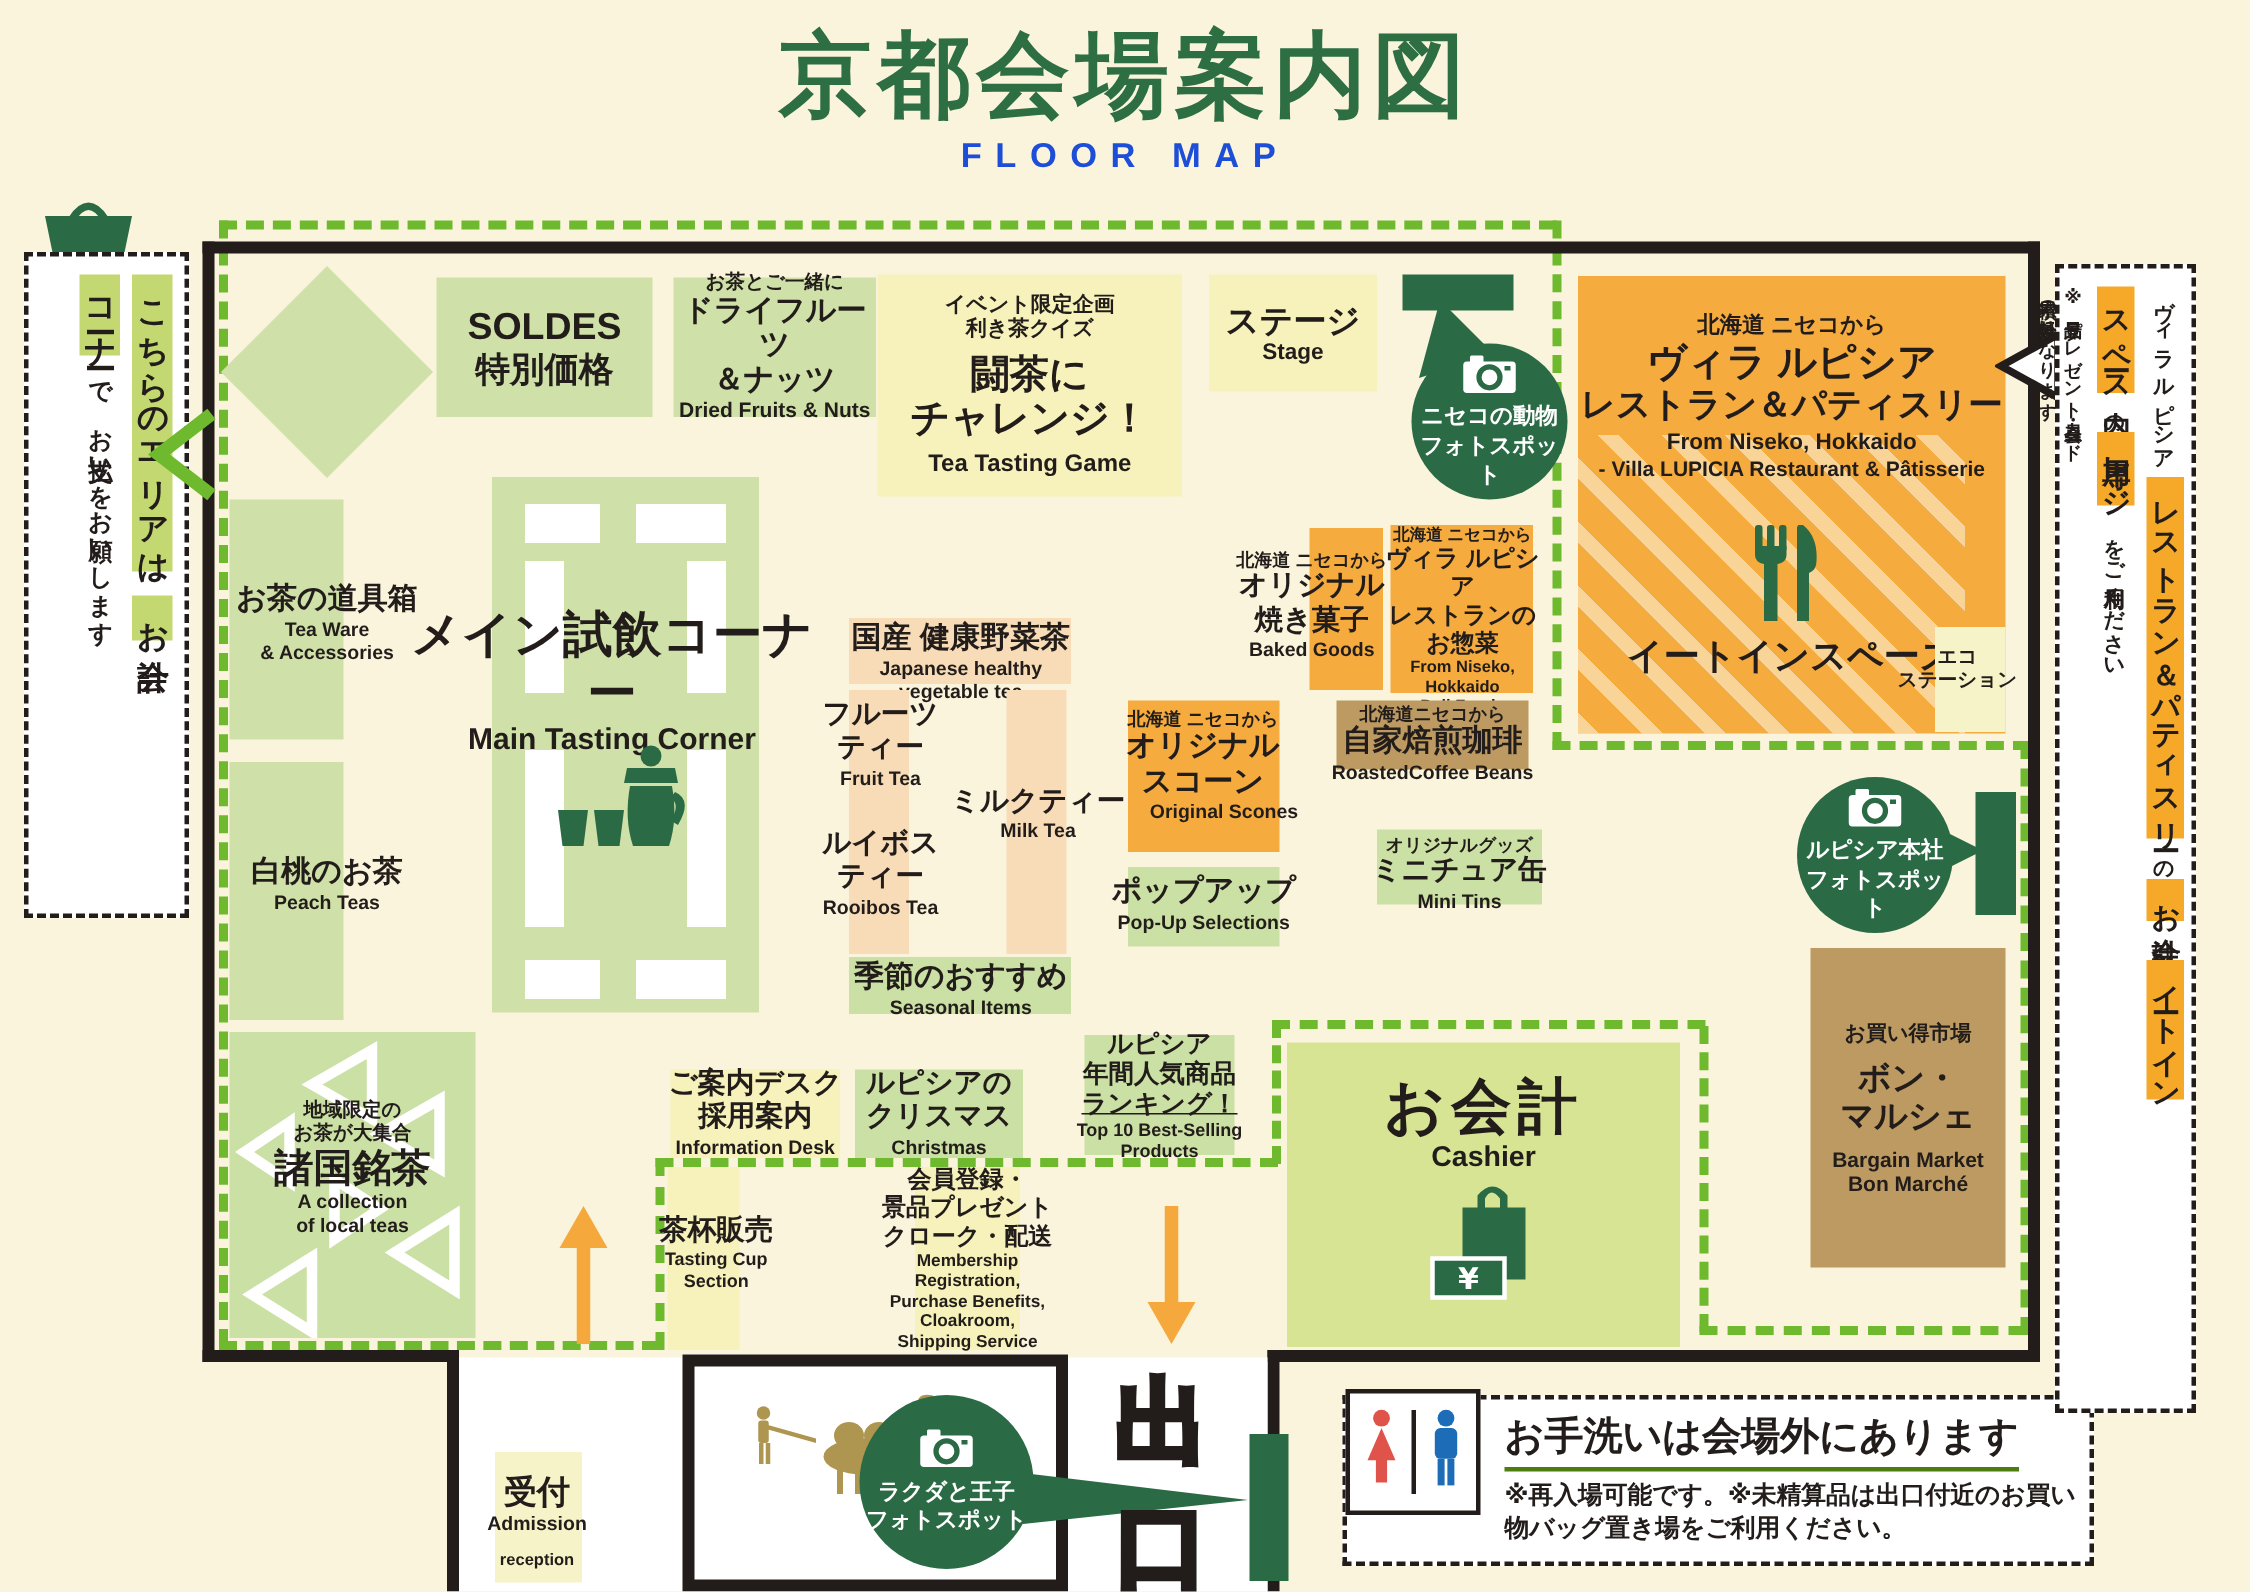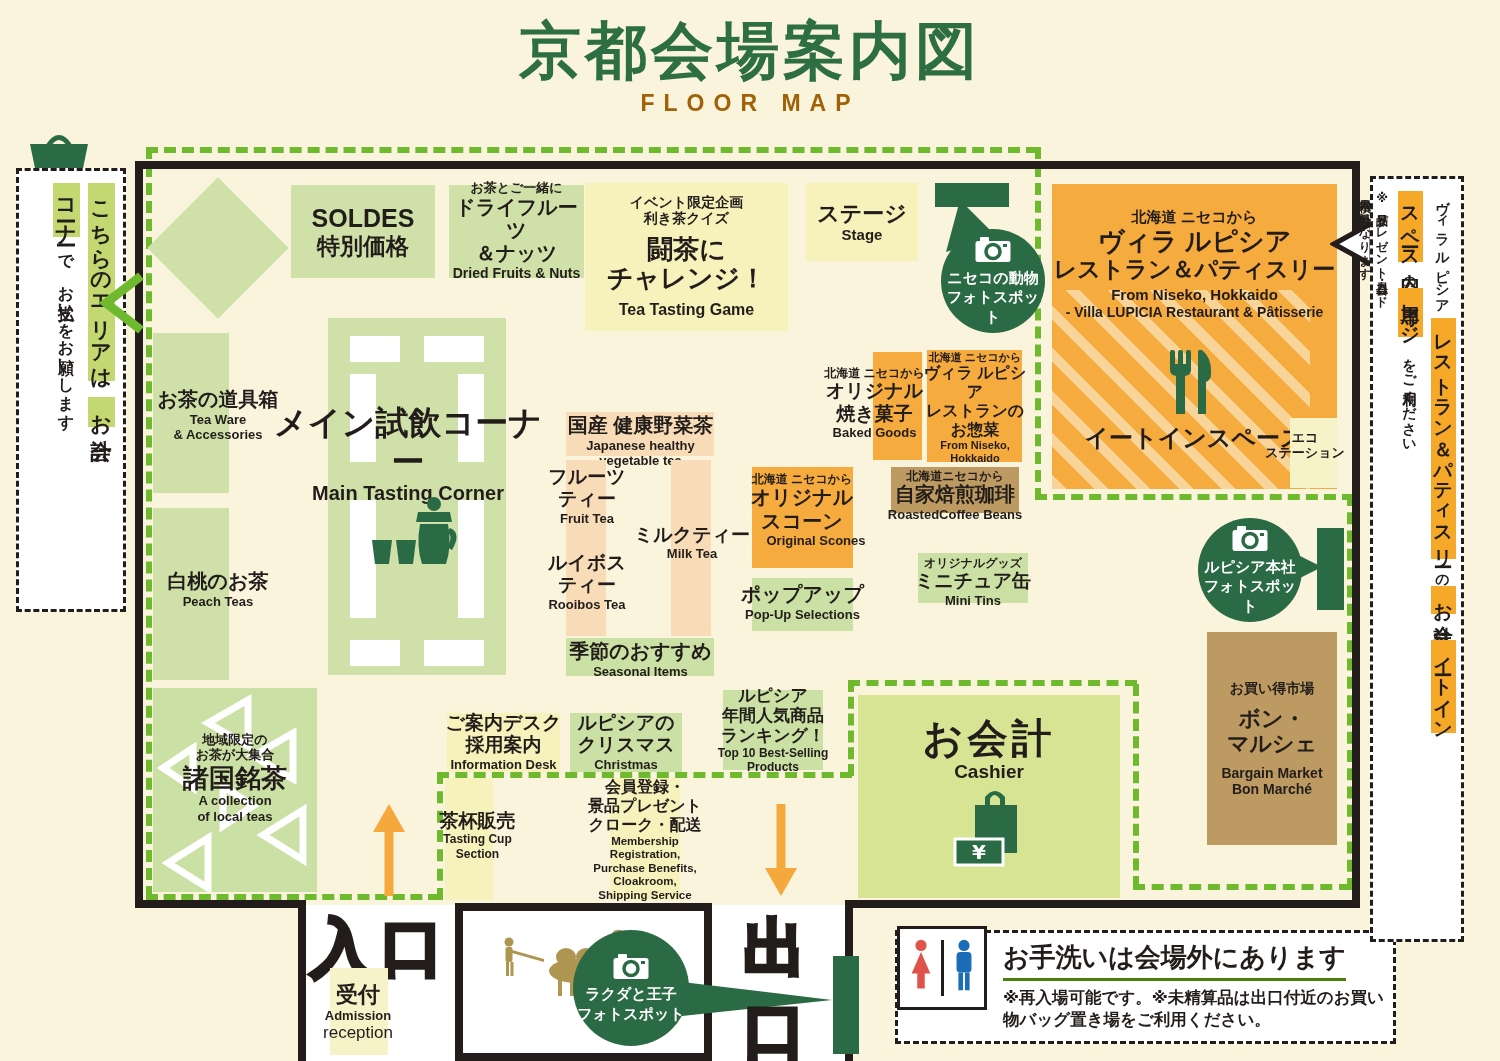--- a/index.html
+++ b/index.html
@@ -22,21 +22,21 @@
   .kanji-outline{position:absolute;text-align:center;font-weight:900;color:#fff;-webkit-text-stroke:4px #221d1a;letter-spacing:8px;}
   .jp9{font-weight:900;}
   .en7{font-weight:700;}
 </style>
 </head>
 <body>
 
 <div id="page">
 
   <div class="txt" style="left:0;top:14px;width:1500px;font-size:62px;font-weight:900;color:#2d6e43;letter-spacing:4px;">京都会場案内図</div>
-  <div class="txt" style="left:0;top:90px;width:1500px;font-size:23px;font-weight:800;color:#a16207;letter-spacing:9px;">FLOOR MAP</div>
+  <div class="txt" style="left:0;top:90px;width:1500px;font-size:23px;font-weight:800;color:#1d4ed8;letter-spacing:9px;">FLOOR MAP</div>
 
   <div class="glh" style="left:146px;top:147px;width:892px;"></div>
   <div class="glv" style="left:1035px;top:147px;height:353px;"></div>
   <div class="glh" style="left:1035px;top:494px;width:319px;"></div>
   <div class="glv" style="left:1347px;top:494px;height:396px;"></div>
   <div class="glh" style="left:1133px;top:884px;width:218px;"></div>
   <div class="glv" style="left:1133px;top:684px;height:204px;"></div>
   <div class="glh" style="left:848px;top:680px;width:289px;"></div>
   <div class="glv" style="left:848px;top:680px;height:96px;"></div>
   <div class="glh" style="left:437px;top:772px;width:415px;"></div>
@@ -299,21 +299,21 @@
   <div class="b bg-g2" style="left:570px;top:713px;width:112px;height:59px;"></div>
   <div class="txt" style="left:556px;top:712px;width:140px;">
     <div class="jp9" style="font-size:19px;">ルピシアの</div>
     <div class="jp9" style="font-size:19px;">クリスマス</div>
     <div class="en7" style="font-size:13px;">Christmas</div>
   </div>
   <div class="b bg-g2" style="left:723px;top:690px;width:100px;height:80px;"></div>
   <div class="txt" style="left:703px;top:686px;width:140px;">
     <div class="jp9" style="font-size:17px;">ルピシア</div>
     <div class="jp9" style="font-size:17px;">年間人気商品</div>
-    <div class="jp9" style="font-size:17px;">ランキング！</div>
+    <div class="jp9" style="font-size:17px;text-decoration:underline;">ランキング！</div>
     <div class="en7" style="font-size:12px;">Top 10 Best-Selling</div>
     <div class="en7" style="font-size:12px;">Products</div>
   </div>
 
   <div class="b bg-y" style="left:445px;top:778px;width:48px;height:122px;"></div>
   <div class="txt" style="left:420px;top:810px;width:115px;">
     <div class="jp9" style="font-size:19px;">茶杯販売</div>
     <div class="en7" style="font-size:12px;">Tasting Cup</div>
     <div class="en7" style="font-size:12px;">Section</div>
   </div>
@@ -368,26 +368,25 @@
     </svg>
   </div>
   <div class="txt" style="left:148px;top:732px;width:174px;">
     <div style="font-size:13px;font-weight:700;">地域限定の</div>
     <div style="font-size:13px;font-weight:700;">お茶が大集合</div>
     <div class="jp9" style="font-size:26px;">諸国銘茶</div>
     <div class="en7" style="font-size:13px;">A collection</div>
     <div class="en7" style="font-size:13px;">of local teas</div>
   </div>
 
-  <div class="kanji-outline" style="left:306px;top:906px;width:150px;font-size:62px;">入口</div>
   <div class="b bg-py" style="left:330px;top:968px;width:58px;height:87px;"></div>
   <div class="txt" style="left:298px;top:982px;width:120px;">
     <div class="jp9" style="font-size:22px;">受付</div>
     <div style="font-size:13px;font-weight:800;">Admission</div>
-    <div style="font-size:17px;font-weight:400;">reception</div>
+    <div style="font-size:11px;font-weight:700;margin-top:11px;">reception</div>
   </div>
 
   <div class="b" style="left:498px;top:922px;width:138px;height:74px;">
     <svg width="138" height="74" viewBox="0 0 138 74">
         <g fill="#ae9550">
           <circle cx="11" cy="20" r="4.5"></circle>
           <rect x="7.5" y="25" width="7" height="15" rx="2"></rect>
           <rect x="8" y="40" width="3" height="14"></rect>
           <rect x="12.5" y="40" width="3" height="14"></rect>
           <polygon points="14,28 46,37 46,40 14,31"></polygon>

